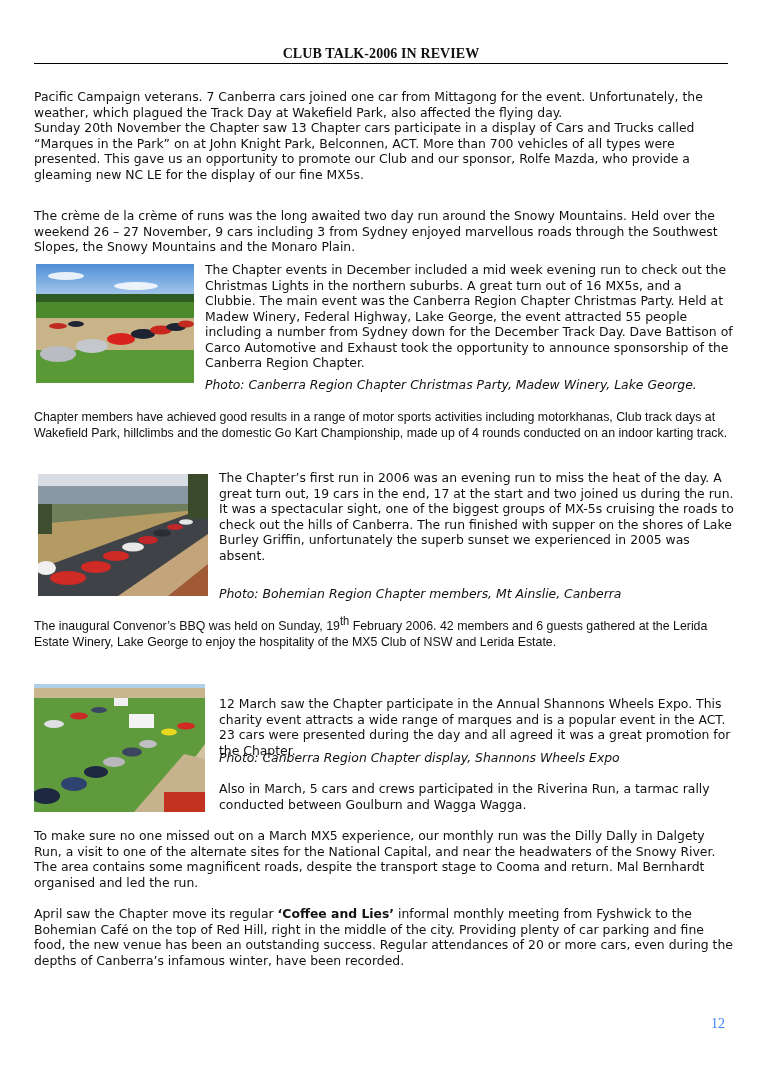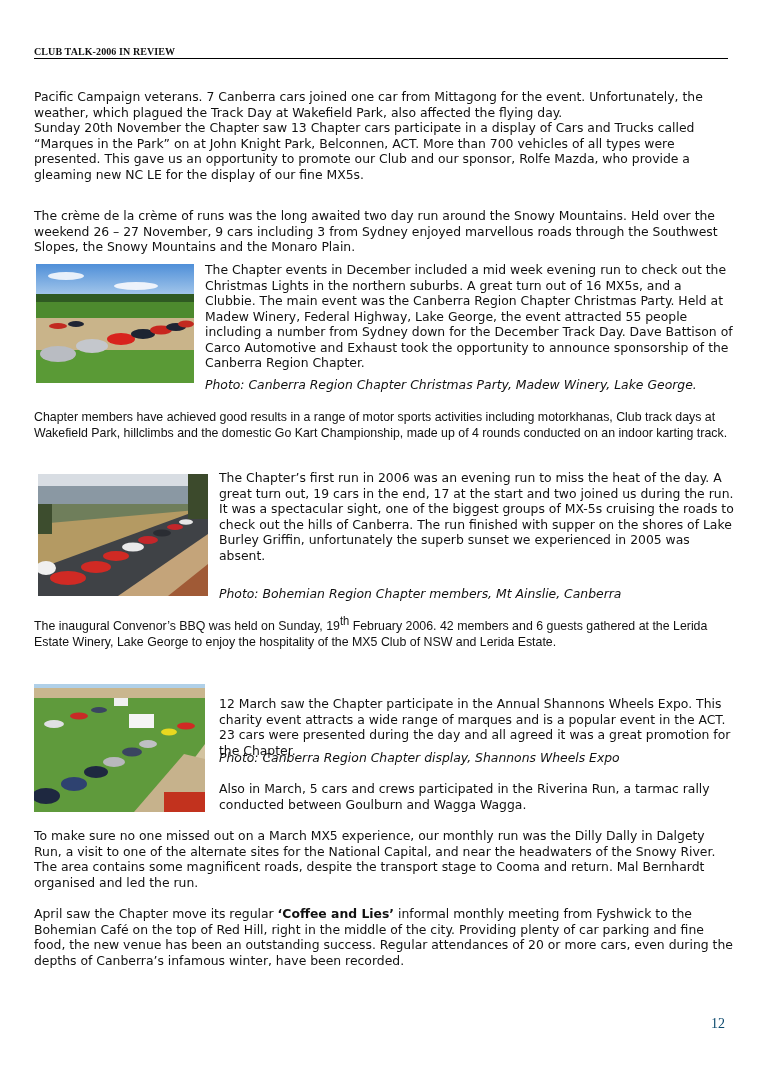--- a/index.html
+++ b/index.html
@@ -1,38 +1,38 @@
 <!DOCTYPE html>
 <html><head>
   <meta charset="utf-8">
   <style>
     html, body { margin: 0; padding: 0; background: #ffffff; }
     body { width: 759px; height: 1079px; position: relative; overflow: hidden; color: #111; }
     .header {
       position: absolute; left: 34px; top: 46px; width: 694px;
       border-bottom: 1.5px solid #000; padding-bottom: 1px;
       font-family: "Liberation Serif", "DejaVu Serif", serif;
-      font-size: 10px; font-weight: bold; letter-spacing: 0.1px; color: #111;
+      font-size: 14px; font-weight: bold; letter-spacing: 0.1px; color: #111; text-align: center;
     }
     .p {
       position: absolute;
       font-family: "DejaVu Sans", sans-serif;
       font-size: 12.4px; line-height: 15.5px; color: #111;
       margin: 0;
     }
     .p.narrow {
       font-family: "Liberation Sans", sans-serif;
       font-size: 13.3px; line-height: 15.5px; transform: scaleX(0.93); transform-origin: left top;
     }
     .cap { font-style: italic; }
     .photo { position: absolute; overflow: hidden; }
     .photo svg { display: block; width: 100%; height: 100%; }
     .pagenum {
       position: absolute; left: 711px; top: 1016px;
-      font-family: "Liberation Serif", serif; font-size: 14px; color: #0c4a6e;
+      font-family: "Liberation Serif", serif; font-size: 14px; color: #3b82f6;
     }
     b { font-weight: bold; }
     sup { font-size: 12px; line-height: 0; }
   </style>
 </head>
 <body>
 
 <div class="header">CLUB TALK-2006 IN REVIEW</div>
 
 <p class="p" style="left:34px; top:89px; width:700px;">Pacific Campaign veterans. 7 Canberra cars joined one car from Mittagong for the event. Unfortunately, the weather, which plagued the Track Day at Wakefield Park, also affected the flying day.</p>

